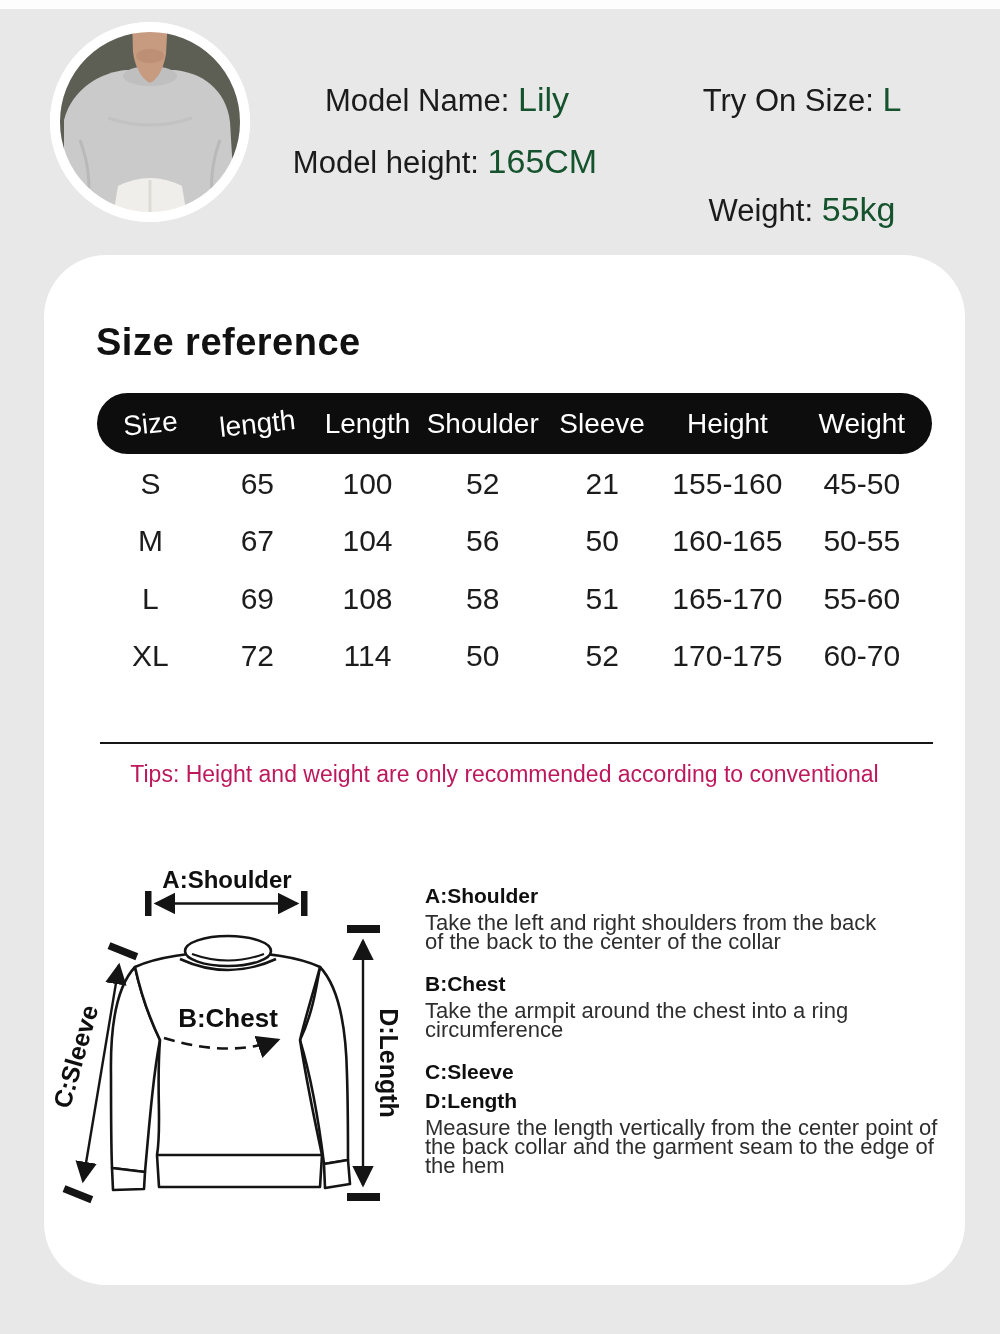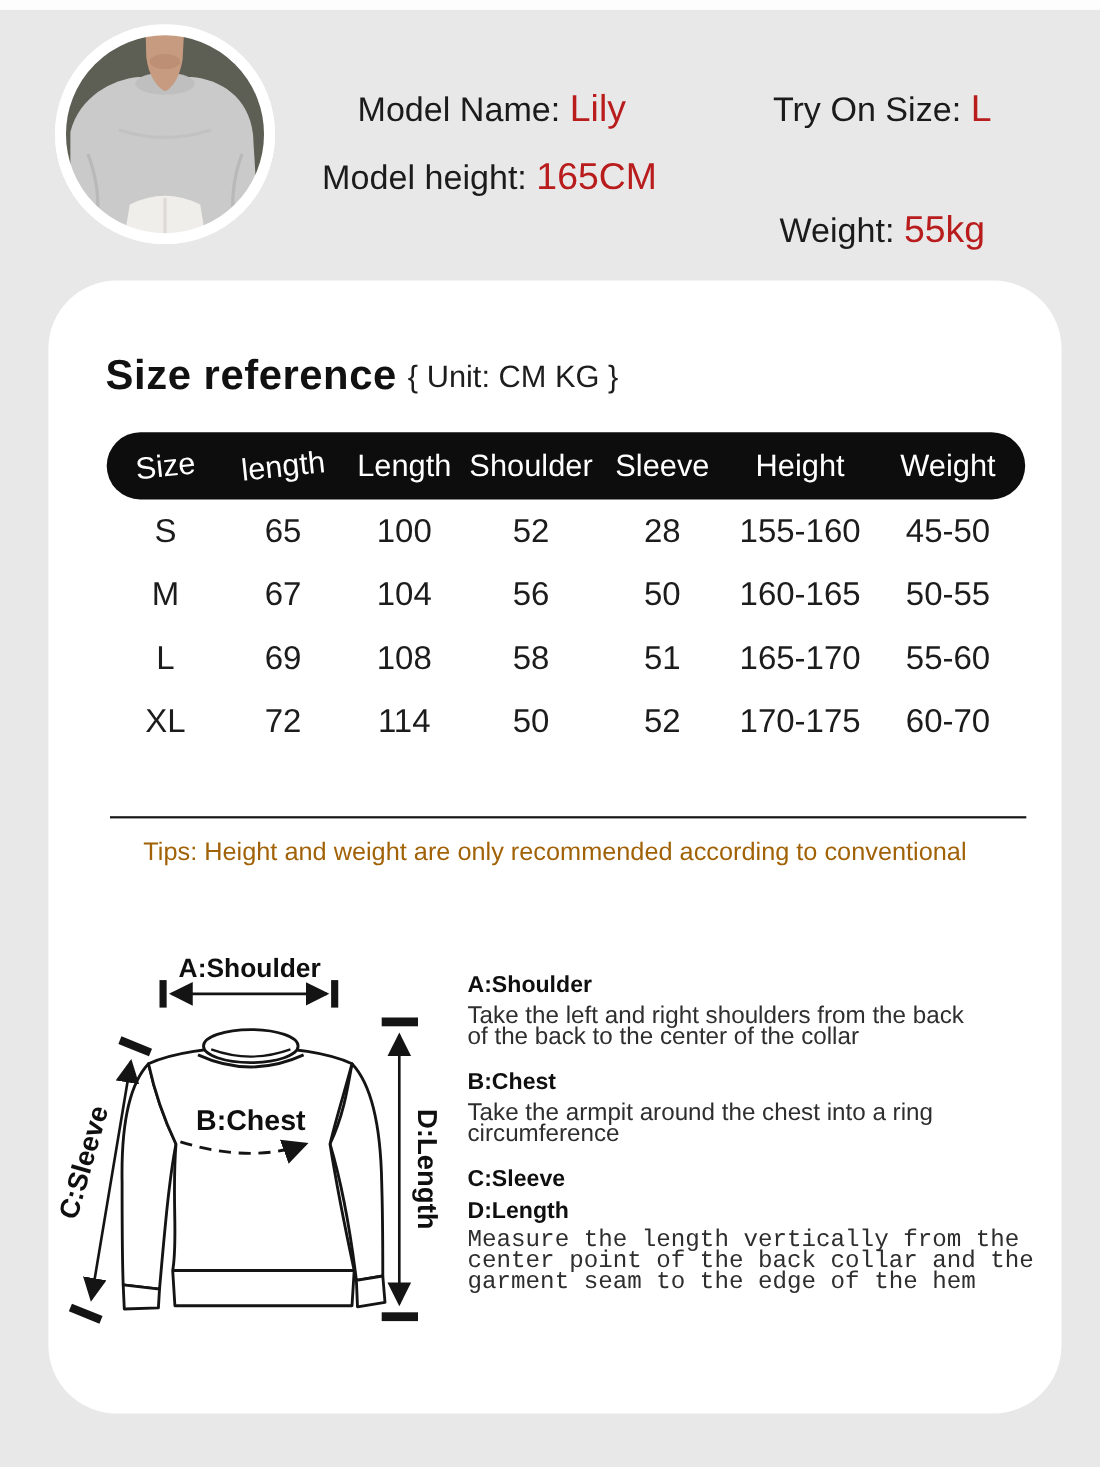--- a/index.html
+++ b/index.html
@@ -6,52 +6,52 @@
   body{
     width:1000px;height:1334px;position:relative;overflow:hidden;
     background:#e9e8e8;color:#1b1b1b;
     font-family:"Liberation Sans","DejaVu Sans",sans-serif;
   }
   .top-strip{position:absolute;left:0;top:0;width:1000px;height:9px;background:#fdfdfd;}
 
   
   .avatar{position:absolute;left:50px;top:22px;width:200px;height:200px;}
   .hero-line{position:absolute;white-space:nowrap;font-size:31px;color:#1b1b1b;transform:translateX(-50%);}
-  .hero-line .val{color:#b91c1c;font-size:34px;}
+  .hero-line .val{color:#14532d;font-size:34px;}
   #hl1{left:447px;top:80px;}
   #hl2{left:802px;top:80px;}
   #hl3{left:445px;top:142px;}
   #hl4{left:802px;top:144px;margin-top:46px;}
 
   
   .card{position:absolute;left:44px;top:255px;width:921px;height:1030px;background:#ffffff;border-radius:62px;}
 
-  .title-row{position:absolute;left:52px;top:66px;display:flex;align-items:center;gap:10px;}
+  .title-row{position:absolute;left:52px;top:66px;display:flex;align-items:flex-end;gap:25px;flex-direction:column;}
   .title{font-size:38px;font-weight:bold;letter-spacing:.5px;color:#111;}
   .unit-note{font-size:28px;color:#1d1d1d;}
 
   .grid7{display:grid;grid-template-columns:12.8% 12.8% 13.6% 14% 14.6% 15.4% 16.8%;align-items:center;text-align:center;}
   .pill{position:absolute;left:53px;top:138px;width:835px;height:61px;background:#0d0d0d;border-radius:31px;color:#fff;font-size:28px;}
   .pill .hc.tilt{transform:rotate(-6deg);}
   .rows{position:absolute;left:53px;top:200px;width:835px;}
   .trow{height:57.5px;font-size:30px;color:#1c1c1c;}
 
   .divider{position:absolute;left:56px;top:487px;width:833px;border-top:2px solid #161616;}
-  .tips{position:absolute;left:0;top:503px;width:100%;text-align:center;font-size:23px;line-height:1.4;color:#a16207;}
+  .tips{position:absolute;left:0;top:503px;width:100%;text-align:center;font-size:23px;line-height:1.4;color:#be185d;}
 
   
   .diagram{position:absolute;left:6px;top:600px;}
   .dlab{font-weight:bold;fill:#0f0f0f;}
 
   
   .guide{position:absolute;left:381px;top:629px;width:555px;}
   .g-title{font-size:21px;font-weight:bold;color:#0f0f0f;margin:0 0 5px 0;}
   .g-desc{font-size:22px;line-height:19px;color:#2e2e2e;margin:0 0 21px 0;}
   .g-desc.wA{max-width:465px;}
-  .g-desc.wD{max-width:535px;font-family:Liberation Mono, monospace;}
+  .g-desc.wD{max-width:535px;}
 </style>
 </head>
 <body>
 
 <div class="top-strip"></div>
 
 <svg class="avatar" viewBox="0 0 200 200">
   <circle cx="100" cy="100" r="100" fill="#ffffff"></circle>
   <clipPath id="ac">
       <circle cx="100" cy="100" r="91"></circle>
@@ -104,21 +104,21 @@
     <span class="hc">Height</span>
     <span class="hc">Weight</span>
   </div>
 
   <div class="rows">
     <div class="trow grid7">
       <span>S</span>
       <span>65</span>
       <span>100</span>
       <span>52</span>
-      <span>28</span>
+      <span>21</span>
       <span>155-160</span>
       <span>45-50</span>
     </div>
     <div class="trow grid7">
       <span>M</span>
       <span>67</span>
       <span>104</span>
       <span>56</span>
       <span>50</span>
       <span>160-165</span>

